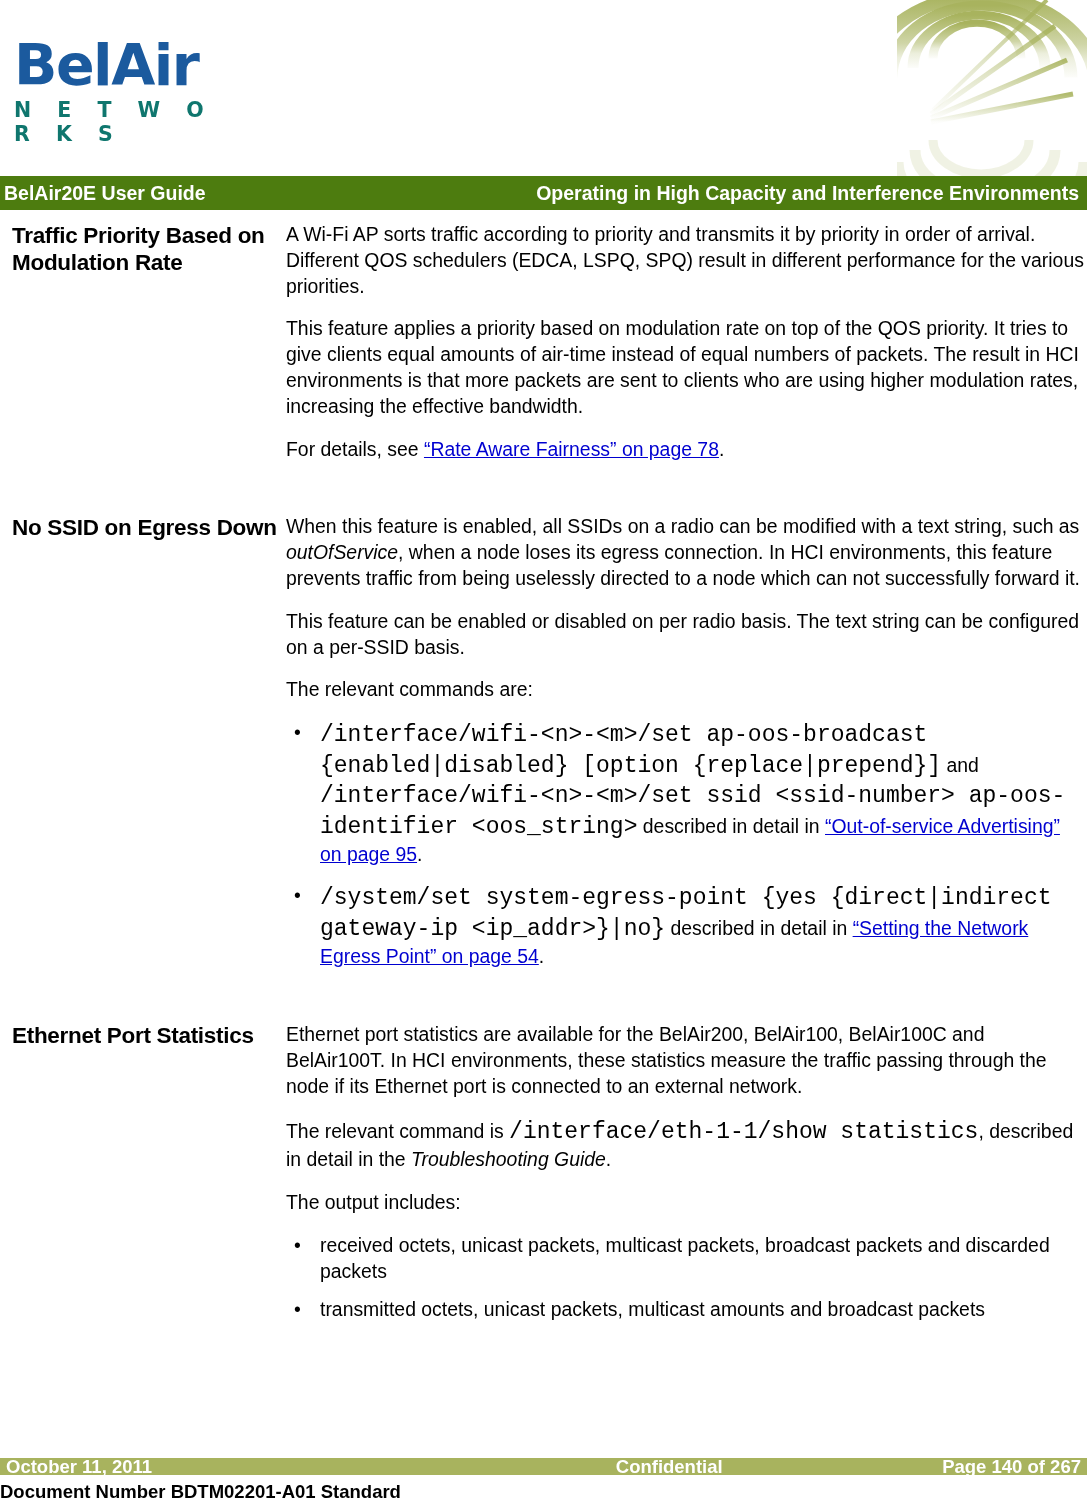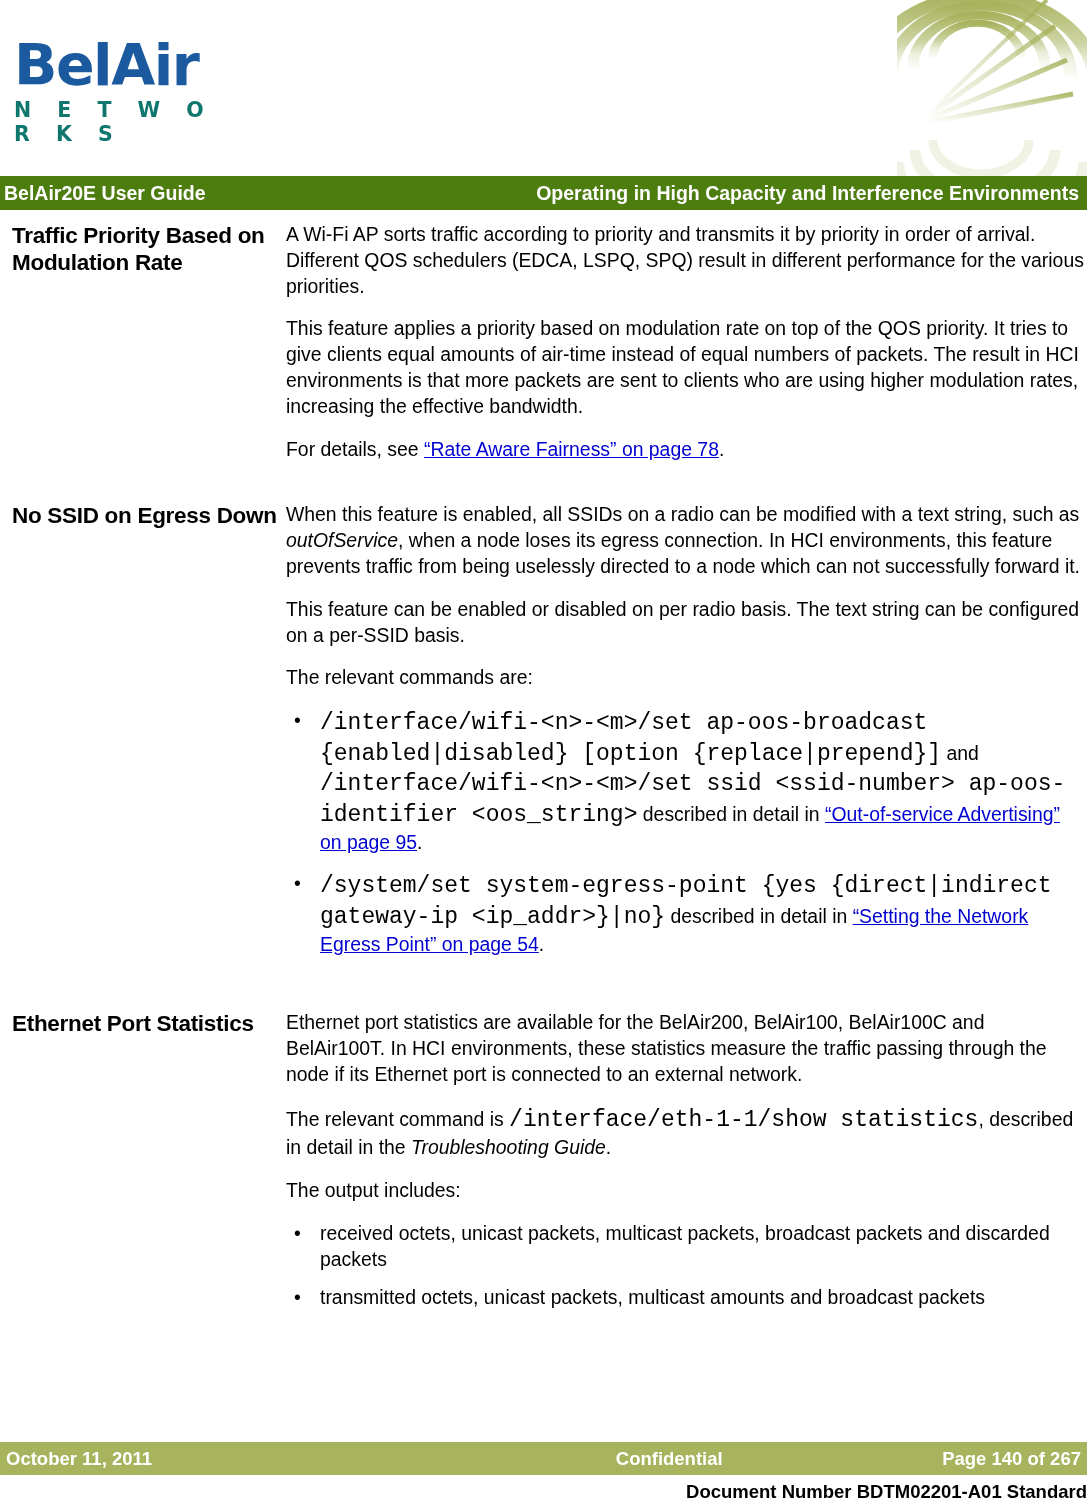--- a/index.html
+++ b/index.html
@@ -98,21 +98,21 @@
   .sec-body {
     flex: 1 1 auto;
     padding-right: 2px;
   }
   p.para {
     margin: 0 0 17px 0;
     font-size: 19.4px;
     line-height: 1.33;
     color: #000000;
   }
-  p.para:last-child { margin-bottom: 0; }
+  p.para:last-child { margin-bottom: 12px; }
 
   ul.bullets {
     list-style: none;
     margin: 0 0 16px 0;
     padding: 0;
   }
   ul.bullets li {
     position: relative;
     padding-left: 34px;
     margin-bottom: 15px;
@@ -146,35 +146,35 @@
 
   
   .footer {
     position: absolute;
     left: 0;
     bottom: 0;
     width: 1087px;
   }
   .footer-band {
     background: #a8b35e;
-    height: 33px;
+    height: 17px;
     display: flex;
     align-items: center;
     color: #ffffff;
     font-family: "Liberation Sans", sans-serif;
     font-weight: bold;
     font-size: 18.5px;
     box-sizing: border-box;
     padding: 0 6px;
   }
   .footer-left  { flex: 1 1 0; text-align: left; }
   .footer-mid   { flex: 1 1 0; text-align: right; }
   .footer-right { flex: 1 1 0; text-align: right; }
   .footer-doc {
-    text-align: right;
+    text-align: left;
     font-family: "Liberation Sans", sans-serif;
     font-weight: bold;
     font-size: 18.5px;
     color: #000000;
     padding-top: 6px;
     padding-bottom: 8px;
   }
 </style>
 </head>
 <body>

